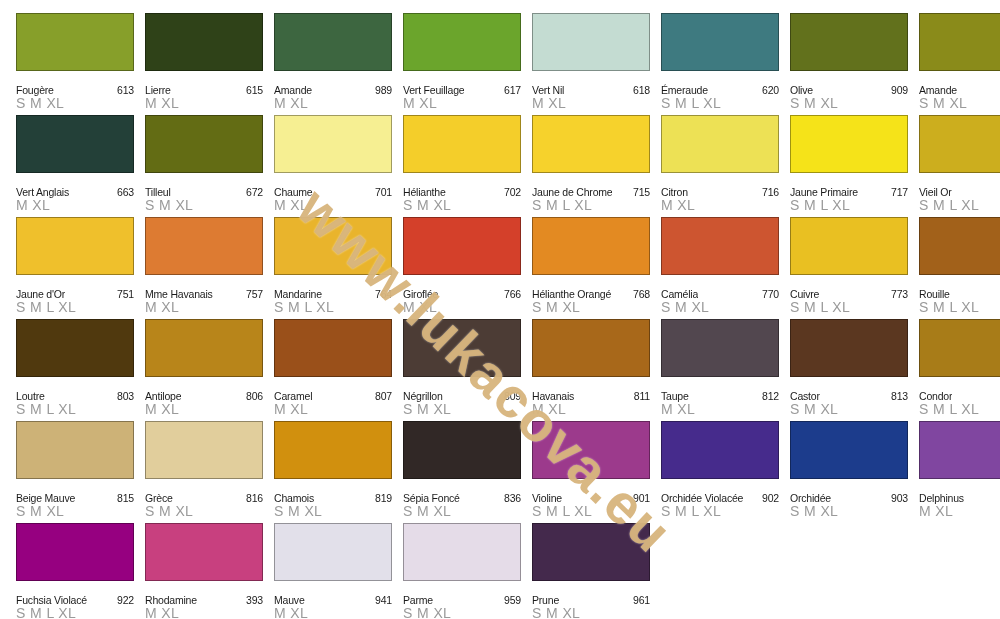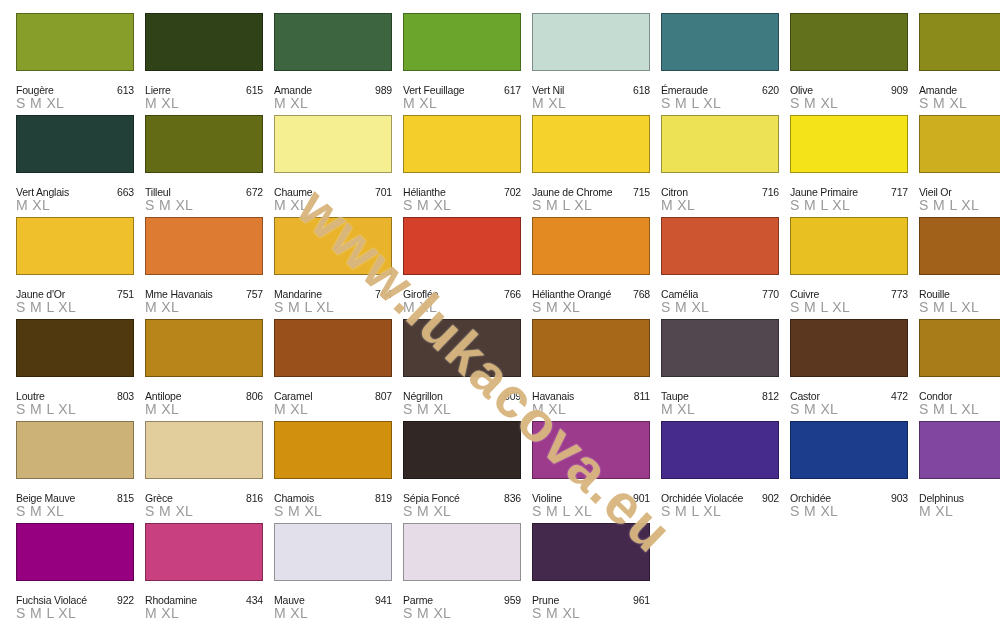--- a/index.html
+++ b/index.html
@@ -403,21 +403,21 @@
             <span class="cnum">812</span>
           </div>
           <div class="line2">M XL</div>
         </div>
       </div>
       <div class="cell">
         <div class="chip" style="background: rgb(91, 55, 32);"></div>
         <div class="meta">
           <div class="line1">
             <span class="cname">Castor</span>
-            <span class="cnum">472</span>
+            <span class="cnum">813</span>
           </div>
           <div class="line2">S M XL</div>
         </div>
       </div>
       <div class="cell">
         <div class="chip" style="background: rgb(168, 124, 24);"></div>
         <div class="meta">
           <div class="line1">
             <span class="cname">Condor</span>
           </div>
@@ -511,21 +511,21 @@
             <span class="cnum">922</span>
           </div>
           <div class="line2">S M L XL</div>
         </div>
       </div>
       <div class="cell">
         <div class="chip" style="background: rgb(200, 64, 127);"></div>
         <div class="meta">
           <div class="line1">
             <span class="cname">Rhodamine</span>
-            <span class="cnum">434</span>
+            <span class="cnum">393</span>
           </div>
           <div class="line2">M XL</div>
         </div>
       </div>
       <div class="cell">
         <div class="chip" style="background: rgb(226, 224, 234);"></div>
         <div class="meta">
           <div class="line1">
             <span class="cname">Mauve</span>
             <span class="cnum">941</span>

